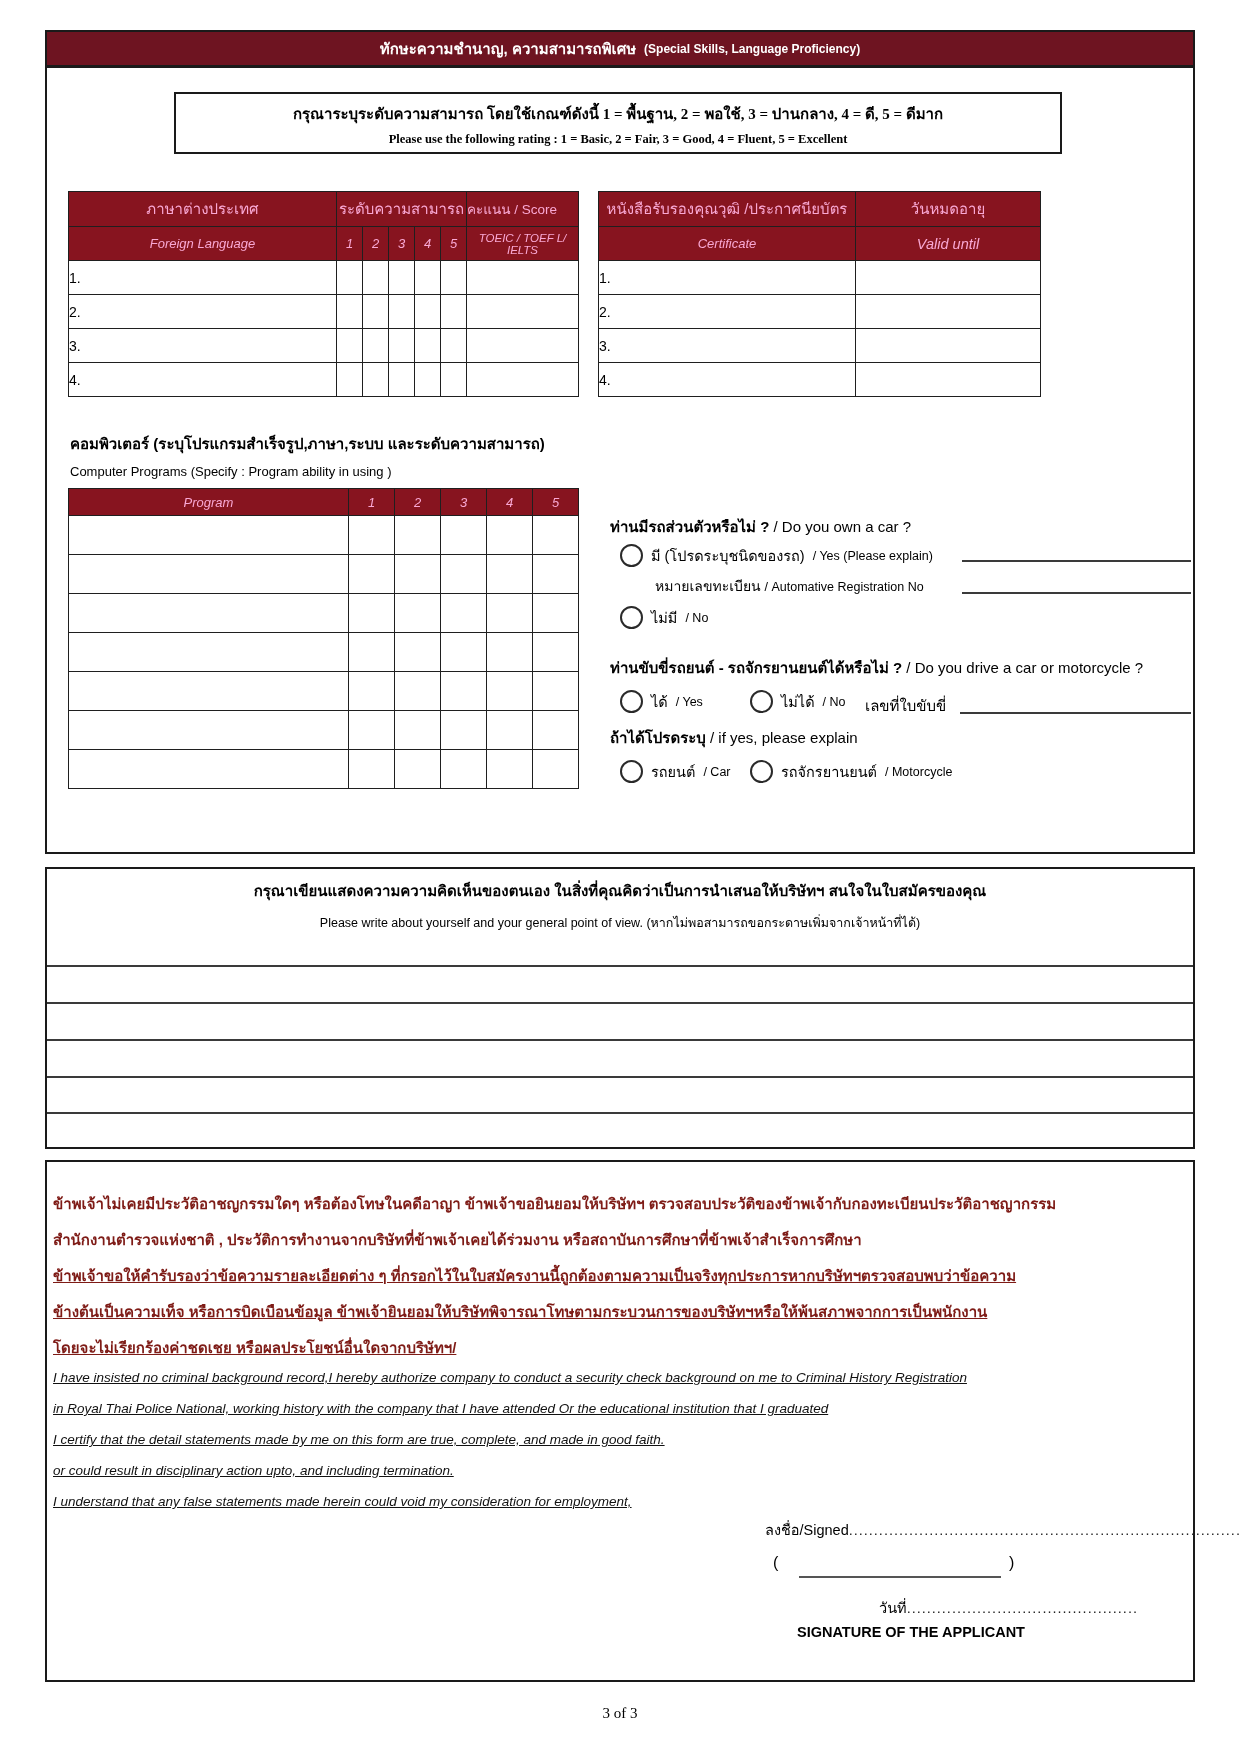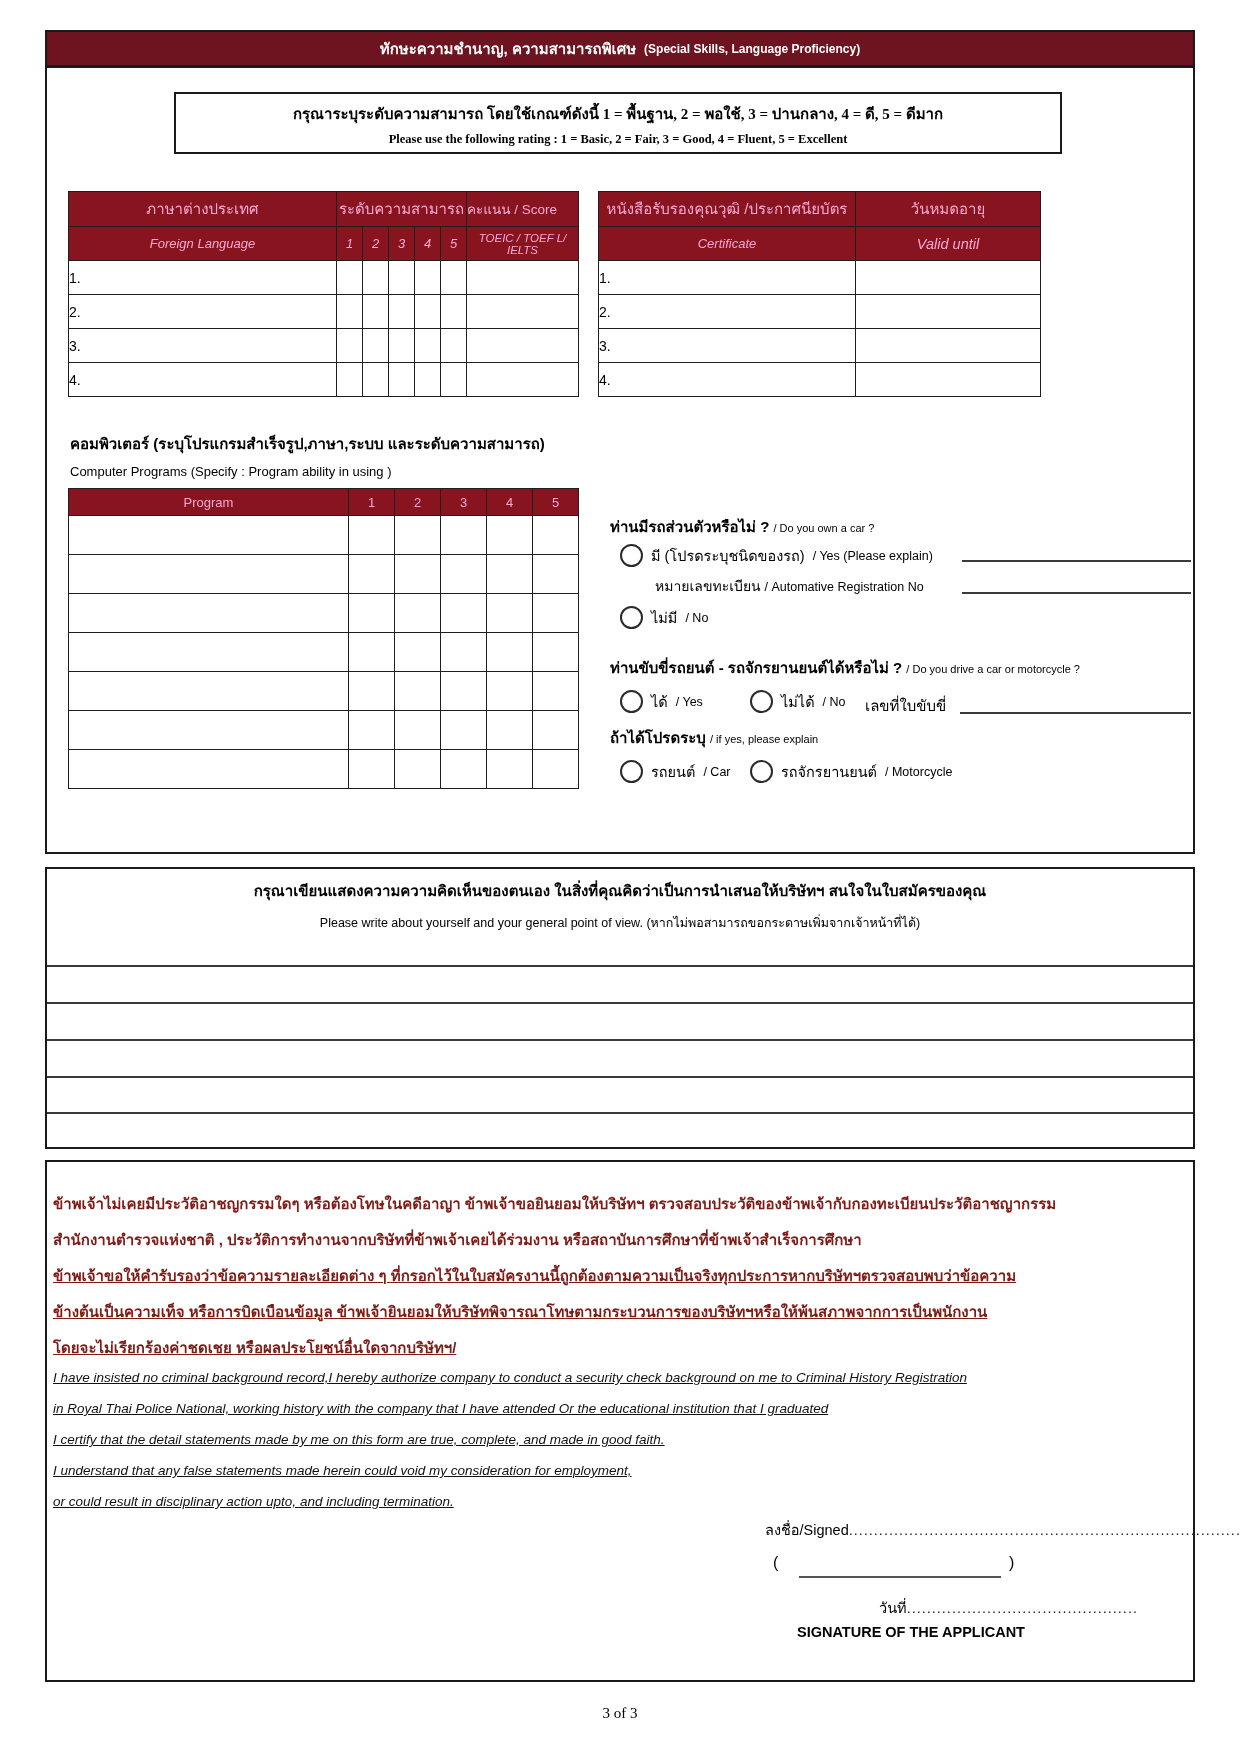--- a/index.html
+++ b/index.html
@@ -35,31 +35,31 @@
   .th-thai{font-weight:bold;font-size:15px;text-align:center;}
   .th-en{font-size:13px;text-align:center;}
   .th-score{font-weight:bold;font-size:13.5px;text-align:left;}
   .th-score-sub{font-weight:bold;font-size:11.5px;text-align:center;}
   .th-valid-en{font-size:14.5px;text-align:center;}
   .lvl{font-weight:bold;font-size:13px;text-align:center;}
   .brow td{height:33px;background:#fff;}
   .prow td{height:38px;background:#fff;}
   td.lbl{font-size:14px;padding-left:12px;vertical-align:middle;}
   .prog-h1{height:38px;}
-  .prog-h2 th{height:26px;}
+  .prog-h2 th{height:26px;font-style:italic;}
   .lvlcap-en{font-size:12px;font-weight:normal;}
 
   
   .comp-th{position:absolute;left:23px;top:400px;font-weight:bold;font-size:15px;}
   .comp-en{position:absolute;left:23px;top:432px;font-size:13px;}
 
   
   .q{position:absolute;font-size:15px;white-space:nowrap;}
   .qth{font-weight:bold;font-size:15px;}
-  .qen{font-weight:normal;font-size:11px;}
+  .qen{font-weight:normal;font-size:15px;}
   .opt{position:absolute;display:flex;align-items:center;gap:8px;white-space:nowrap;}
   .radio{width:19px;height:19px;border:2px solid #2a2a2a;border-radius:50%;
          background:#fff;display:inline-block;flex:0 0 auto;}
   .oth{font-size:14.5px;}
   .oen{font-size:12.5px;}
   .fill{position:absolute;border-bottom:2px solid #3a3a3a;}
   .subq{position:absolute;font-size:14px;white-space:nowrap;}
 
   
   .sec2-title{position:absolute;top:10px;left:0;right:0;text-align:center;
@@ -347,22 +347,22 @@
       <div>ข้าพเจ้าไม่เคยมีประวัติอาชญกรรมใดๆ หรือต้องโทษในคดีอาญา  ข้าพเจ้าขอยินยอมให้บริษัทฯ ตรวจสอบประวัติของข้าพเจ้ากับกองทะเบียนประวัติอาชญากรรม</div>
       <div>สำนักงานตำรวจแห่งชาติ , ประวัติการทำงานจากบริษัทที่ข้าพเจ้าเคยได้ร่วมงาน หรือสถาบันการศึกษาที่ข้าพเจ้าสำเร็จการศึกษา</div>
       <div class="u">ข้าพเจ้าขอให้คำรับรองว่าข้อความรายละเอียดต่าง ๆ ที่กรอกไว้ในใบสมัครงานนี้ถูกต้องตามความเป็นจริงทุกประการหากบริษัทฯตรวจสอบพบว่าข้อความ</div>
       <div class="u">ข้างต้นเป็นความเท็จ หรือการบิดเบือนข้อมูล ข้าพเจ้ายินยอมให้บริษัทพิจารณาโทษตามกระบวนการของบริษัทฯหรือให้พ้นสภาพจากการเป็นพนักงาน</div>
       <div class="u">โดยจะไม่เรียกร้องค่าชดเชย หรือผลประโยชน์อื่นใดจากบริษัทฯ/</div>
     </div>
     <div class="decl-en">
       <div> I have insisted no criminal background record,I hereby authorize company to conduct a security check background on me to Criminal History Registration</div>
       <div> in Royal Thai Police National, working history with the company that I have attended Or the educational institution that I graduated</div>
       <div>I certify that the detail statements  made by me on this form are true, complete, and made in good faith.</div>
+      <div>or could result in disciplinary action upto, and including termination.</div>
       <div>I understand that any false statements made herein could void my consideration for employment,</div>
-      <div>or could result in disciplinary action upto, and including termination.</div>
     </div>
     <div class="sig-row">
       <span>ลงชื่อ/Signed</span><span class="dots">....................................................................................</span>
     </div>
     <span class="paren" style="left:726px;top:392px">(</span>
     <div class="name-line"></div>
     <span class="paren" style="left:962px;top:392px">)</span>
     <div class="date-row">
       <span>วันที่</span><span class="dots">..............................................</span>
     </div>

